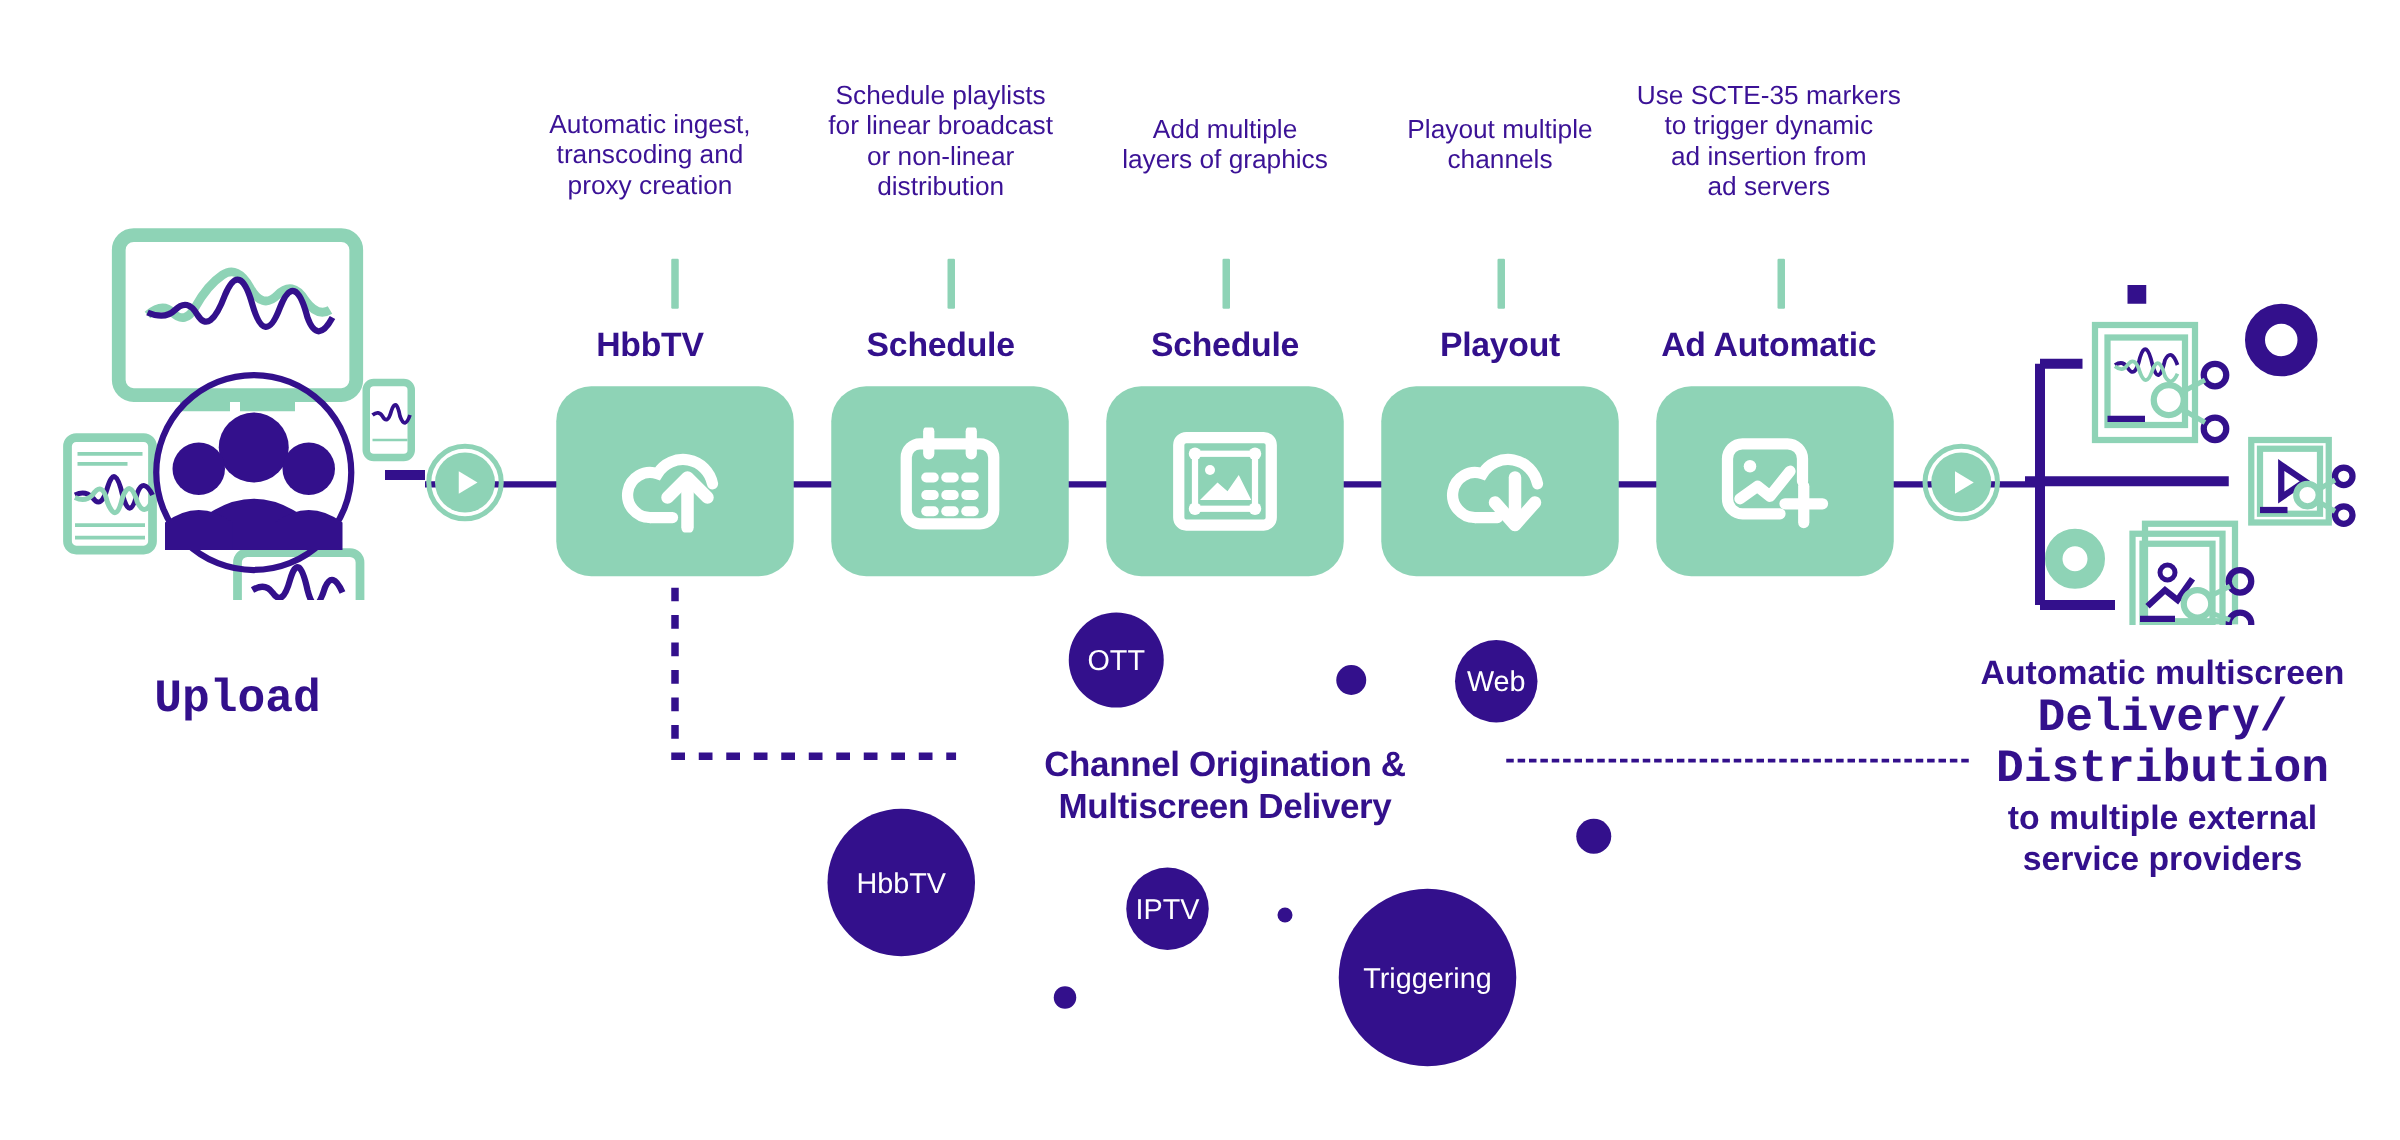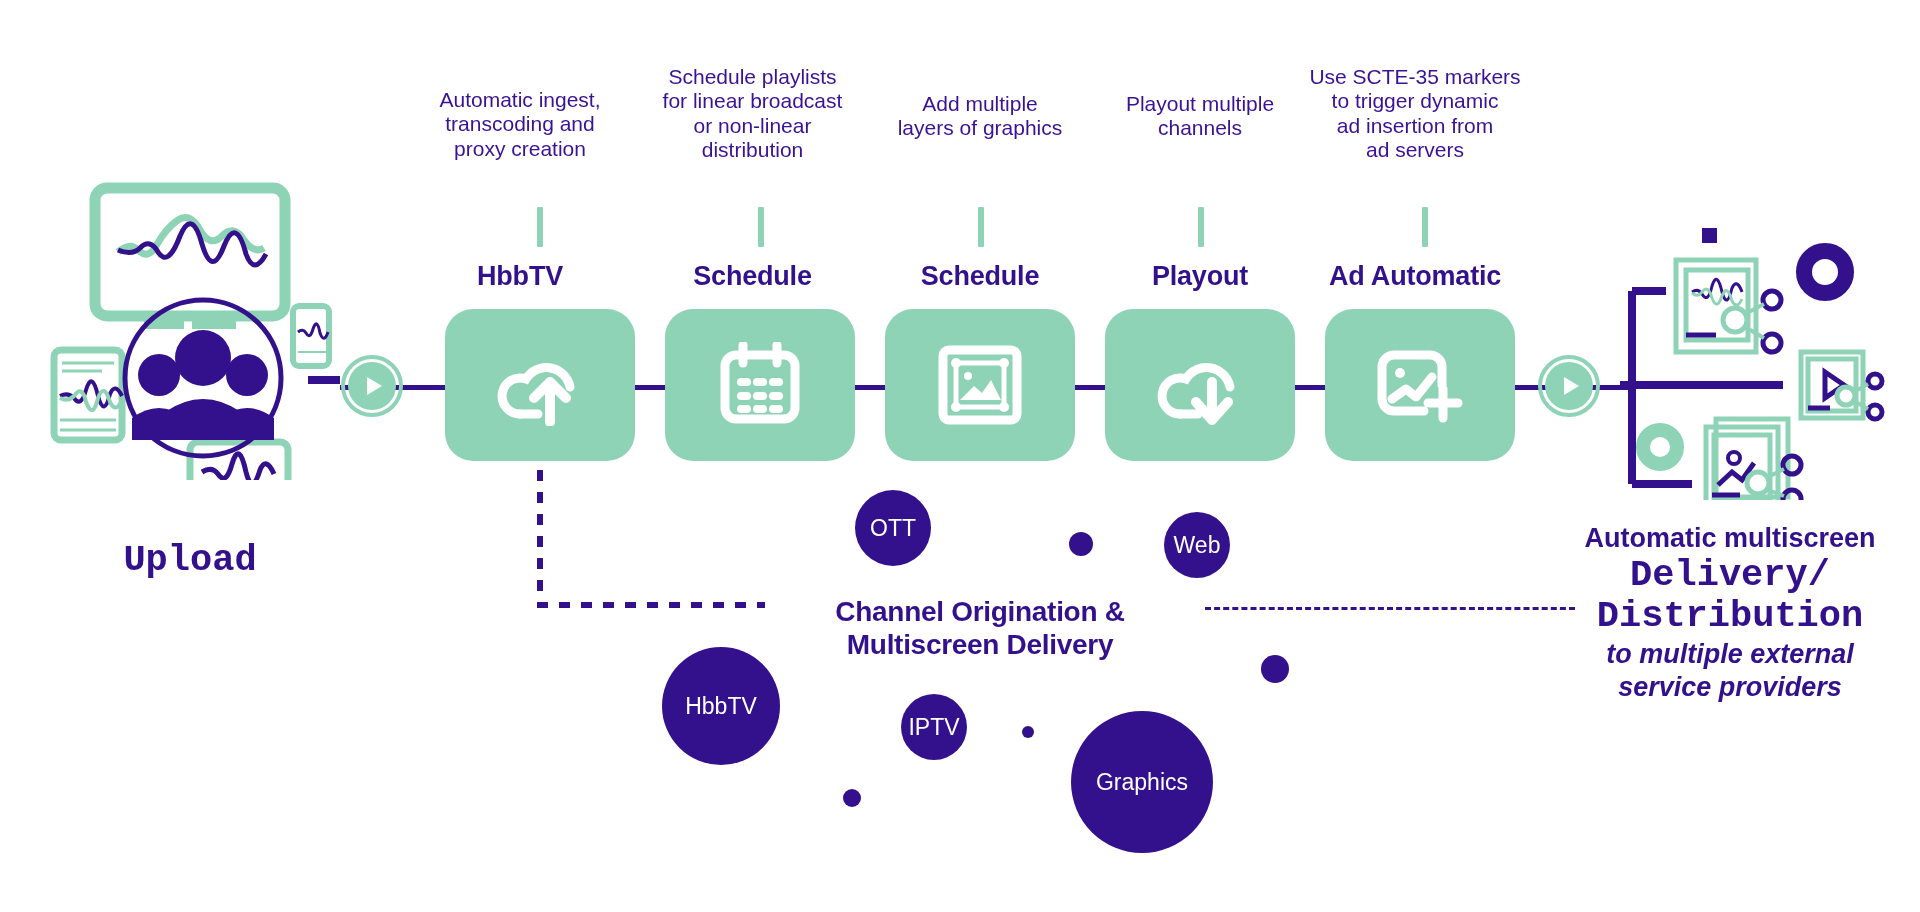--- a/index.html
+++ b/index.html
@@ -307,38 +307,38 @@
         <line x1="148" y1="277" x2="164" y2="269" stroke="#8ed3b6" stroke-width="4"></line>
         <line x1="148" y1="290" x2="164" y2="296" stroke="#8ed3b6" stroke-width="4"></line>
       </g>
     </svg>
   </div>
 
   <div class="abs blurb" style="left:1545px; top:522px; width:370px;">
     <span class="med">Automatic multiscreen</span>
     <span class="big" style="white-space:pre-line;">Delivery/
 Distribution</span>
-    <span class="med" style="white-space:pre-line;font-style:italic;">to multiple external
+    <span class="med" style="white-space:pre-line;">to multiple external
 service providers</span>
   </div>
 
   <div class="abs" style="left:535px; top:470px; width:230px; height:140px;">
     <svg width="230" height="140" viewBox="0 0 230 140">
       <path d="M5 0 L5 135 L230 135" fill="none" stroke="#33108c" stroke-width="6" stroke-dasharray="11 11"></path>
     </svg>
   </div>
 
   <div class="abs dash dash-thin" style="left:1205px; top:607px; width:370px;"></div>
 
   <div>
     <div class="abs bubble" style="left:855px; top:490px; width:76px; height:76px;">OTT</div>
     <div class="abs bubble" style="left:1164px; top:512px; width:66px; height:66px;">Web</div>
     <div class="abs bubble" style="left:662px; top:647px; width:118px; height:118px;">HbbTV</div>
     <div class="abs bubble" style="left:901px; top:694px; width:66px; height:66px;text-align:center;">IPTV</div>
-    <div class="abs bubble" style="left:1071px; top:711px; width:142px; height:142px;">Graphics</div>
+    <div class="abs bubble" style="left:1071px; top:711px; width:142px; height:142px;">Triggering</div>
 
     <div class="abs dot" style="left:1069px; top:532px; width:24px; height:24px;"></div>
     <div class="abs dot" style="left:1261px; top:655px; width:28px; height:28px;"></div>
     <div class="abs dot" style="left:1022px; top:726px; width:12px; height:12px;"></div>
     <div class="abs dot" style="left:843px; top:789px; width:18px; height:18px;"></div>
   </div>
 
   <div class="abs center-title" style="left:740px; top:595px; width:480px; white-space:pre-line;">Channel Origination &amp;
 Multiscreen Delivery</div>
 

